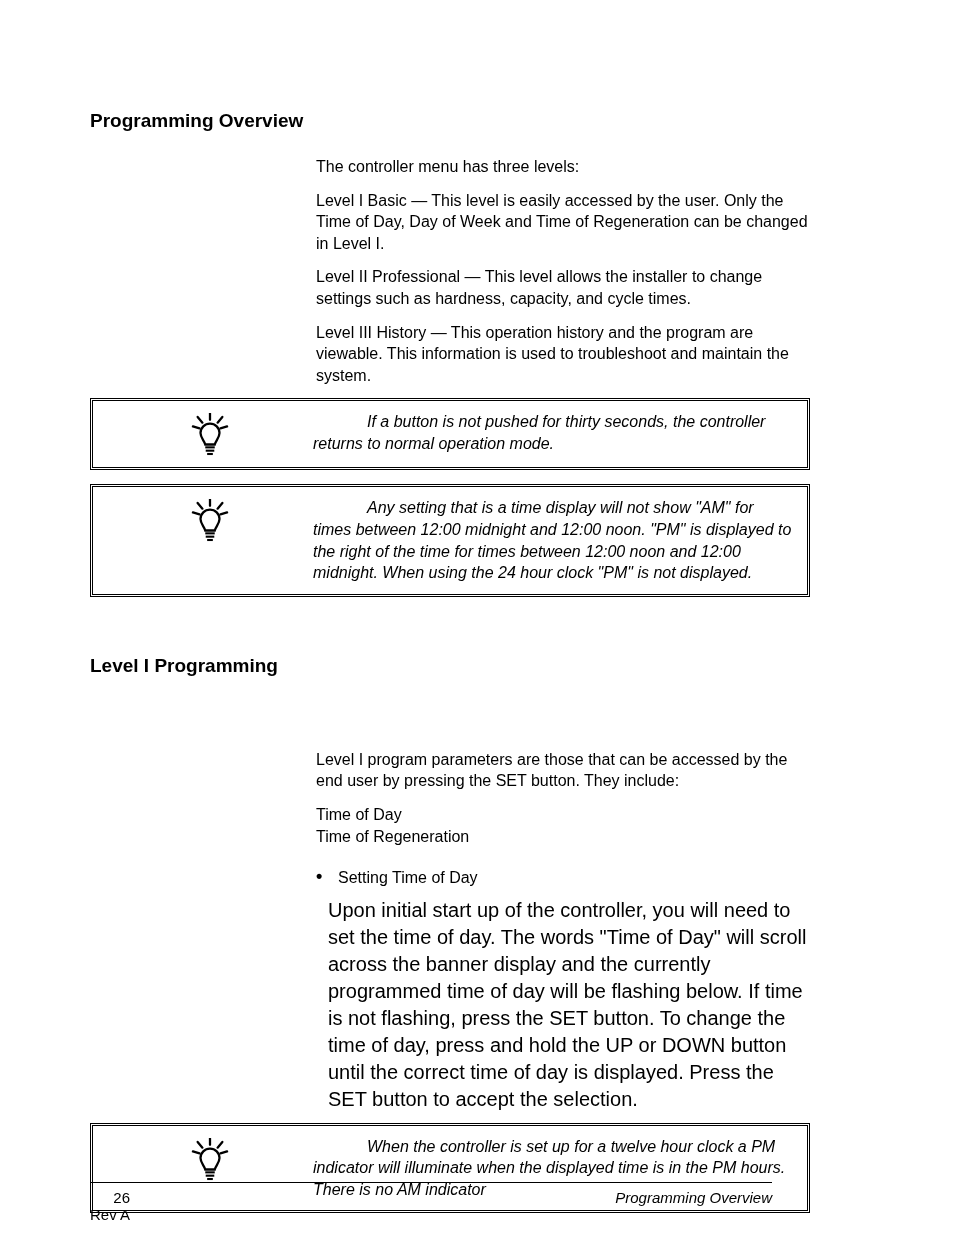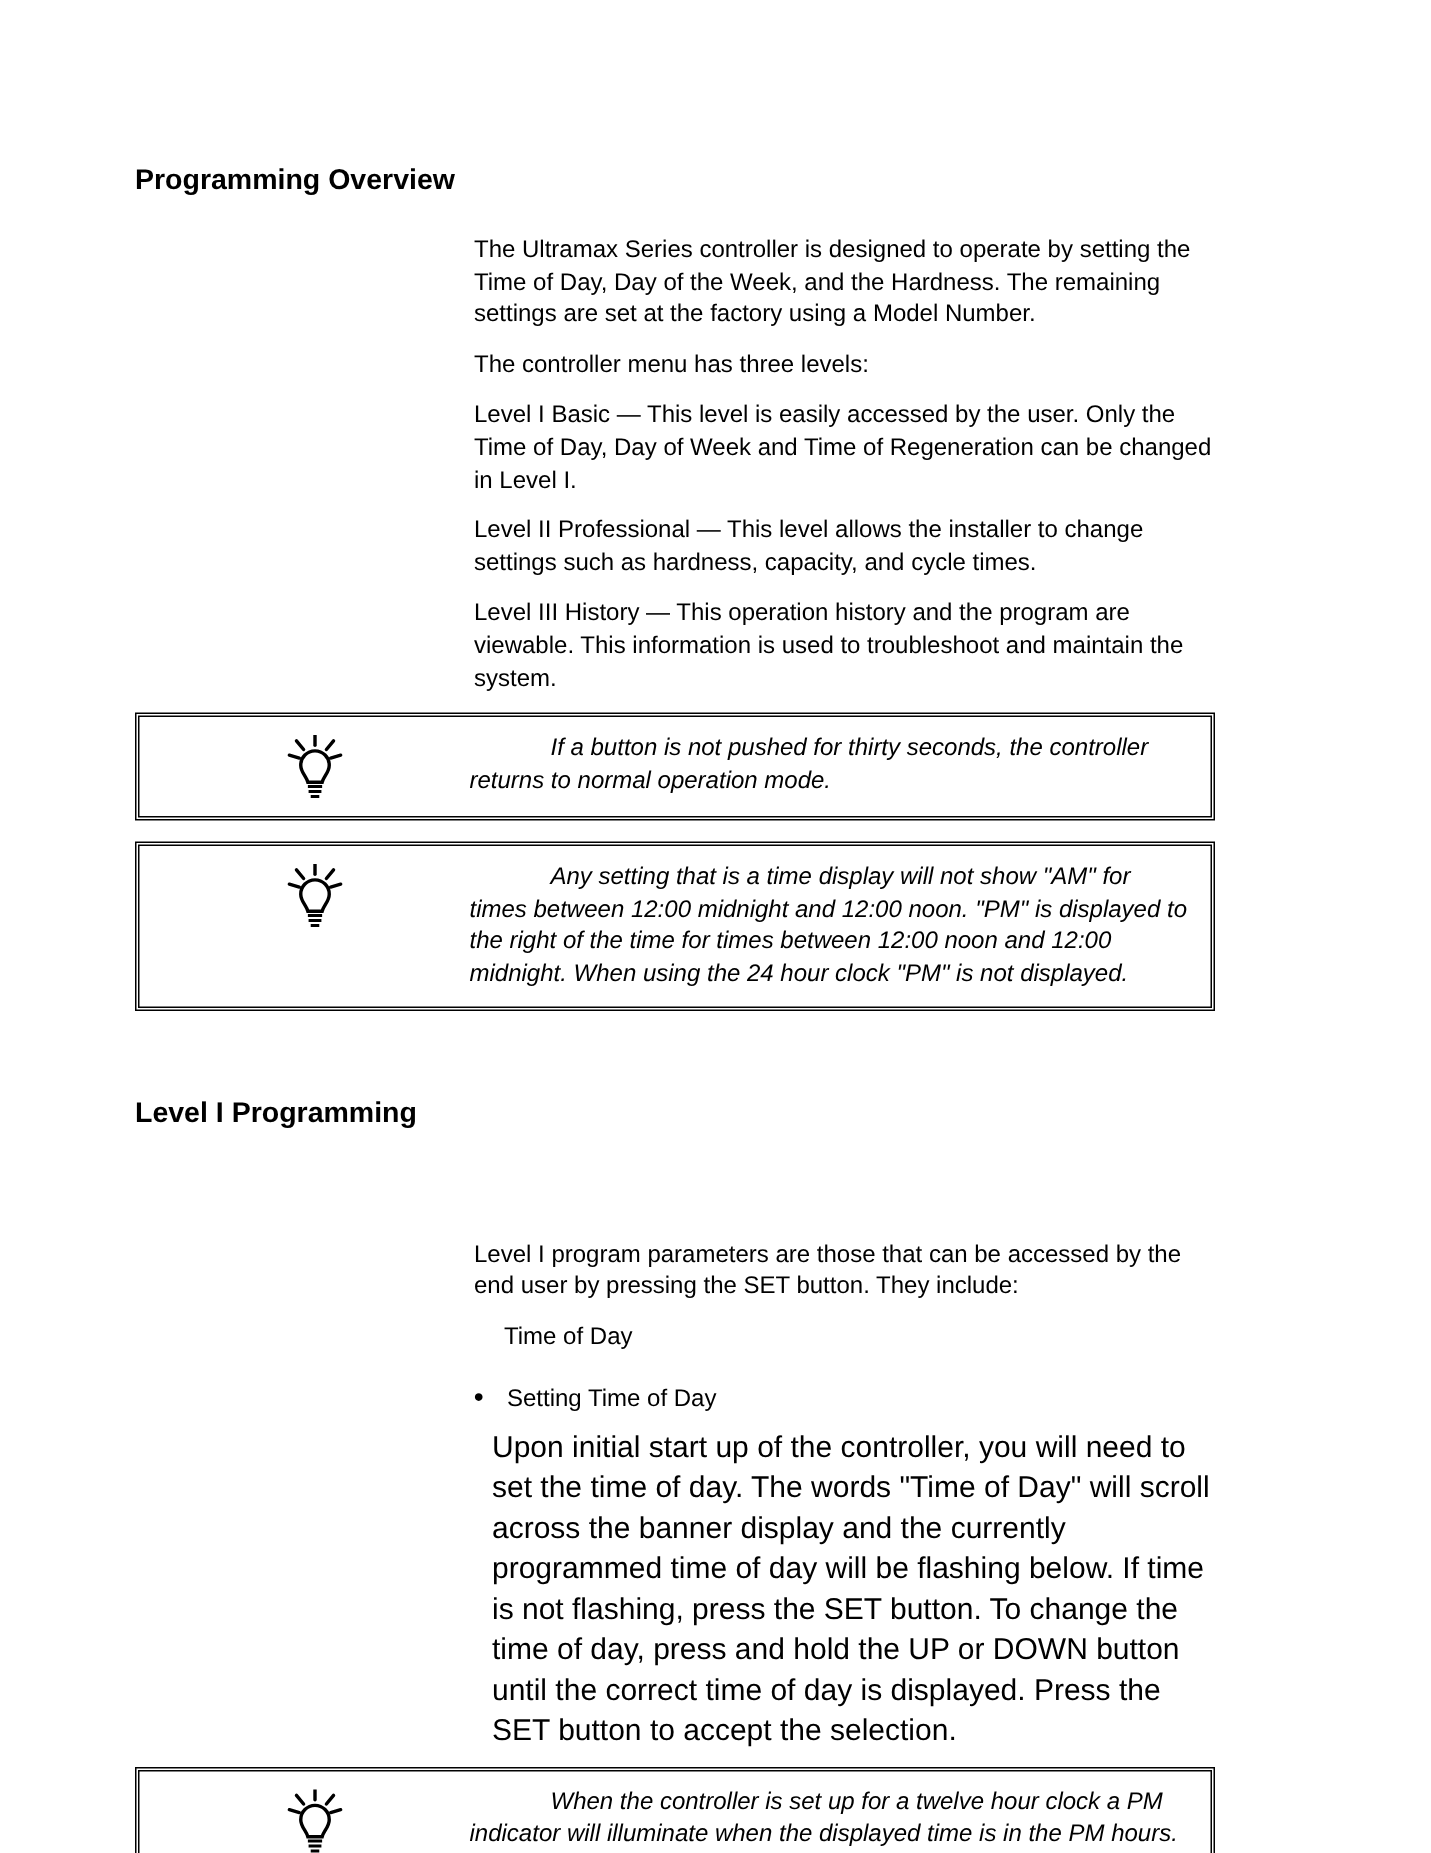--- a/index.html
+++ b/index.html
@@ -15,21 +15,20 @@
     font-weight: bold;
     margin-bottom: 24px;
   }
   .body-block {
     margin-left: 226px;
     font-size: 16px;
     line-height: 1.35;
   }
   .body-block p { margin-bottom: 12px; }
   .indent-list {
-    margin-left: 20px;
     margin-bottom: 12px;
   }
   .note-box {
     border: 3px double #000;
     margin: 8px 0 14px 0;
     padding: 10px 14px 10px 14px;
     display: flex;
     align-items: flex-start;
   }
   .note-icon-col {
@@ -86,21 +85,20 @@
   svg.bulb { width: 38px; height: 44px; }
 </style>
 </head>
 <body>
 
 <div class="page">
 
   <h2 class="section-heading">Programming Overview</h2>
 
   <div class="body-block">
-    <p>The Ultramax Series controller is designed to operate by setting the Time of Day, Day of the Week, and the Hardness. The remaining settings are set at the factory using a Model Number.</p>
     <p>The controller menu has three levels:</p>
     <p>Level I Basic — This level is easily accessed by the user. Only the Time of Day, Day of Week and Time of Regeneration can be changed in Level I.</p>
     <p>Level II Professional — This level allows the installer to change settings such as hardness, capacity, and cycle times.</p>
     <p>Level III History — This operation history and the program are viewable. This information is used to troubleshoot and maintain the system.</p>
   </div>
 
   <div class="note-box">
     <div class="note-icon-col">
       <svg class="bulb" viewBox="0 0 40 46">
         <g stroke="#000" stroke-width="2.4" fill="none" stroke-linecap="round">
@@ -145,20 +143,21 @@
   <div class="section-gap"></div>
 
   <h2 class="section-heading">Level I Programming</h2>
 
   <div class="section-gap-lg"></div>
 
   <div class="body-block">
     <p>Level I program parameters are those that can be accessed by the end user by pressing the SET button. They include:</p>
     <div class="indent-list">
       <div>Time of Day</div>
+      <div>Time of Regeneration</div>
     </div>
 
     <div class="bullet-row">
       <div class="bullet-dot">•</div>
       <div class="bullet-heading">Setting Time of Day</div>
     </div>
     <div class="sub-body">
       <p>Upon initial start up of the controller, you will need to set the time of day. The words "Time of Day" will scroll across the banner display and the currently programmed time of day will be flashing below. If time is not flashing, press the SET button. To change the time of day, press and hold the UP or DOWN button until the correct time of day is displayed. Press the SET button to accept the selection.</p>
     </div>
   </div>

